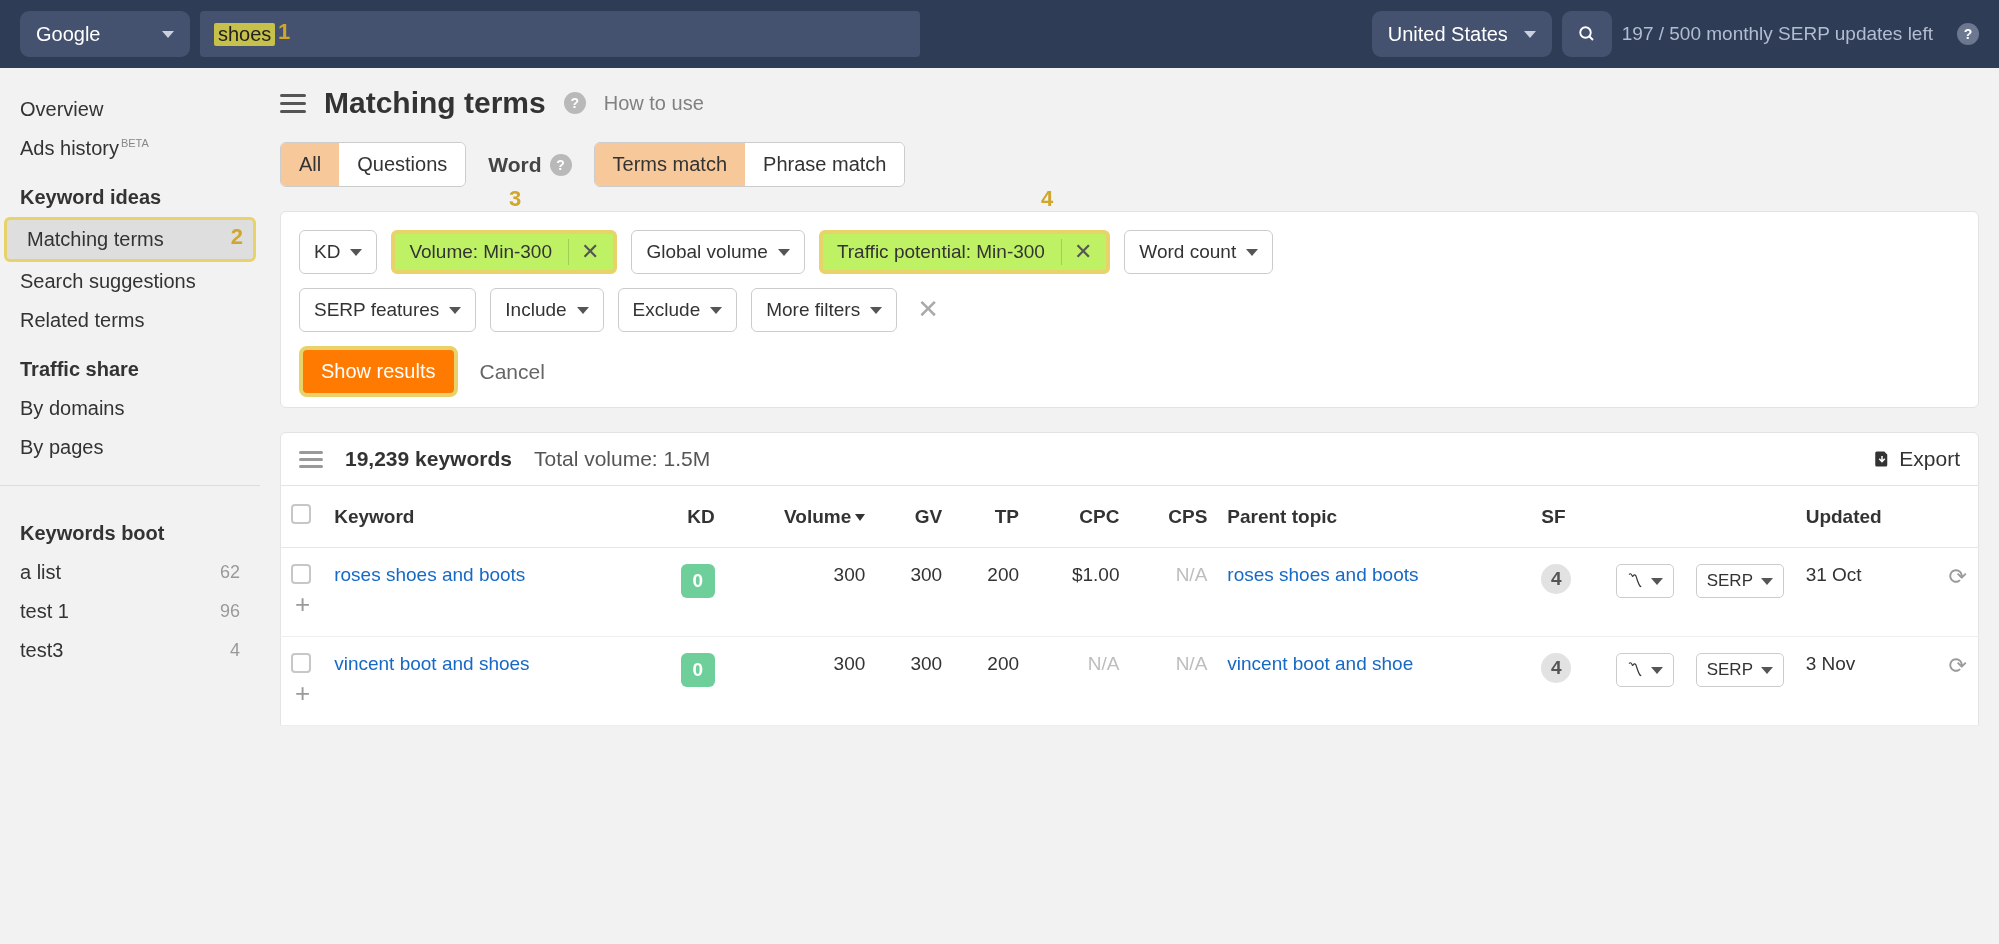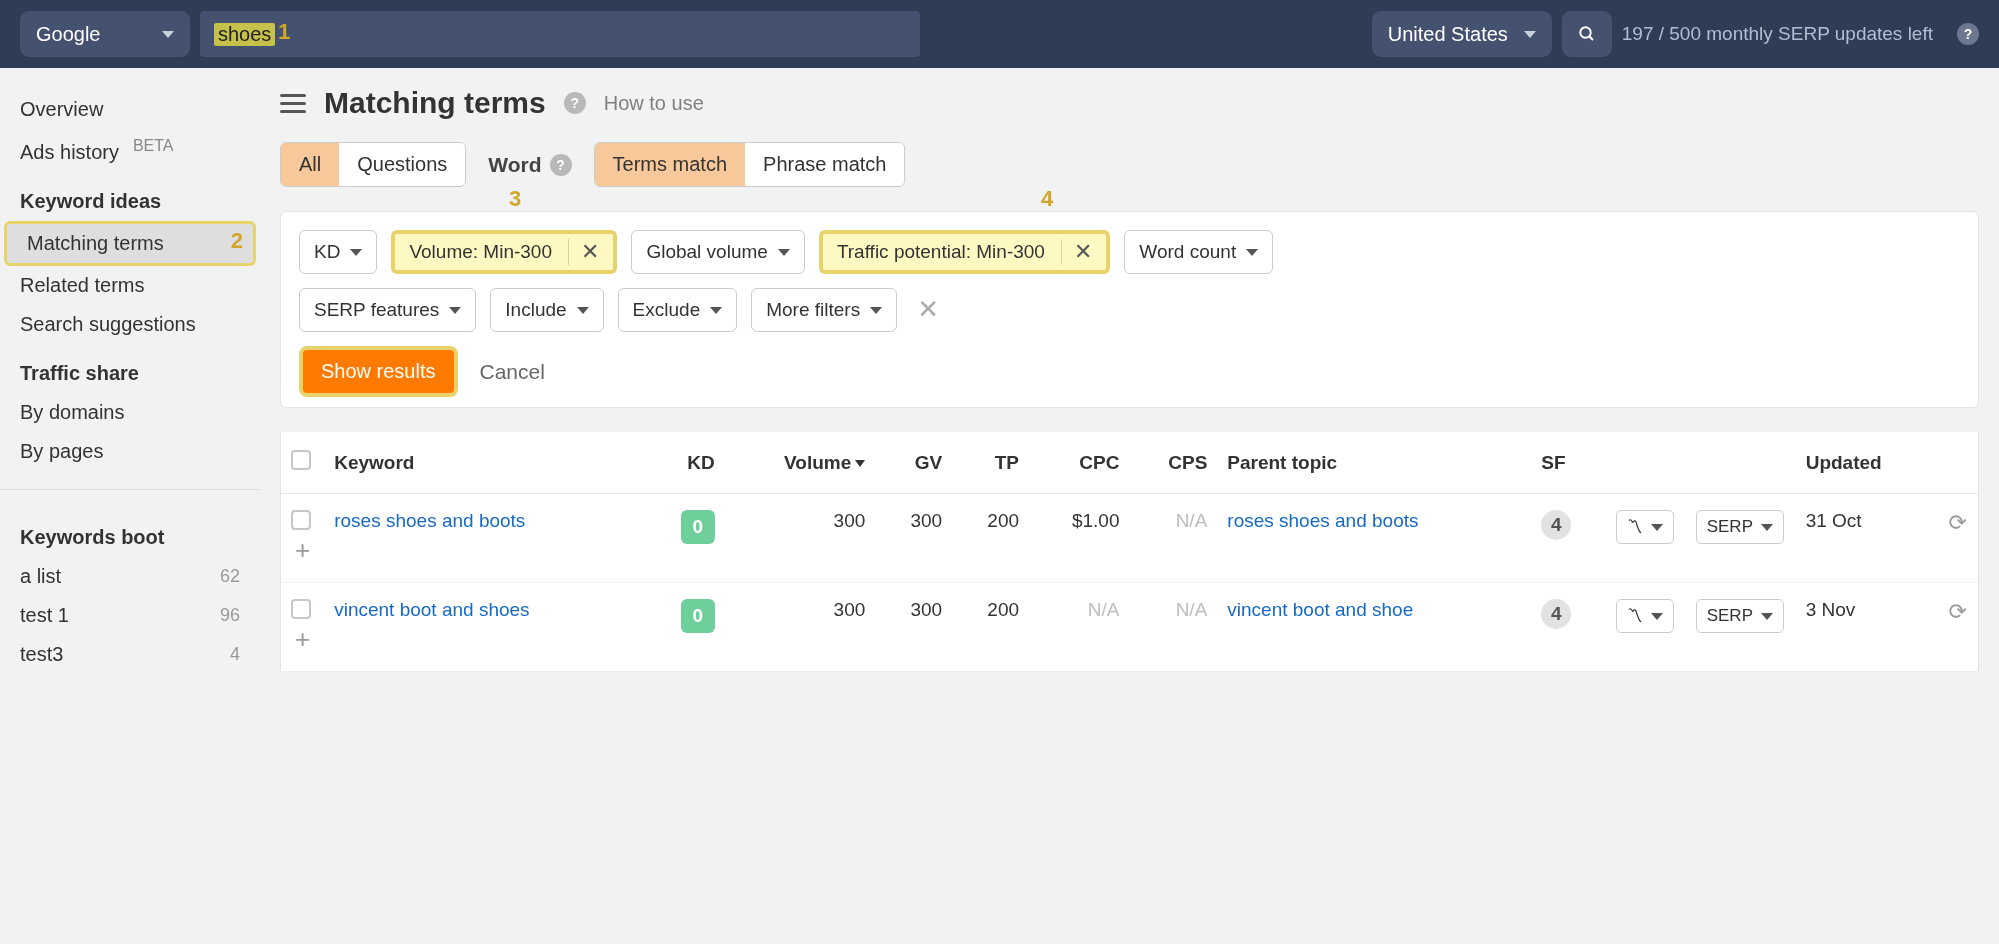--- a/index.html
+++ b/index.html
@@ -17,42 +17,42 @@
   .caret-dk{border-top:7px solid #555}
   
   .annot{color:#d1a62c;font-weight:700;font-size:22px;position:absolute;pointer-events:none}
   
   .wrap{display:flex}
   
   .side{width:260px;padding:22px 0 0 0}
   .side .item{padding:8px 20px;font-size:20px;color:#333;display:flex;justify-content:space-between;align-items:center}
   .side .item.sel{background:#dedede;border:3px solid #e7d36a;border-radius:6px;margin:0 4px;position:relative}
   .side .sect{padding:18px 20px 8px 20px;font-weight:700;font-size:20px}
-  .side .beta{font-size:16px;color:#888;vertical-align:super;margin-left:14px}
+  .side .beta{font-size:11px;color:#888;vertical-align:super;margin-left:2px}
   .side .count{color:#999;font-size:18px}
   .side hr{border:none;border-top:1px solid #ddd;margin:18px 0}
   
   .main{flex:1;padding:18px 20px 0 20px}
   .title-row{display:flex;align-items:center;gap:18px;margin-bottom:22px}
   .title-row h1{font-size:30px;font-weight:700}
   .ham{display:flex;flex-direction:column;gap:5px}
   .ham span{width:26px;height:3px;background:#555;border-radius:2px}
   .help-ic{width:22px;height:22px;border-radius:50%;background:#b9b9b9;color:#fff;display:inline-flex;align-items:center;justify-content:center;font-size:14px;font-weight:700}
   .howto{color:#808080;font-size:20px}
   
   .tabs{display:flex;align-items:center;gap:22px;margin-bottom:24px}
   .tabgrp{display:inline-flex;border:1px solid #ccc;border-radius:6px;overflow:hidden}
   .tabgrp .tab{padding:10px 18px;font-size:20px;background:#fff;color:#333}
   .tabgrp .tab.active{background:#f6c89a}
   .modelbl{font-size:21px;font-weight:700;color:#444;display:flex;align-items:center;gap:8px}
   
   .panel{background:#fff;border:1px solid #e3e3e3;border-radius:6px;padding:18px 18px 10px 18px;margin-bottom:24px}
   .filters{display:flex;flex-wrap:wrap;gap:14px;margin-bottom:14px}
   .chip{display:inline-flex;align-items:center;border:1px solid #ccc;border-radius:6px;background:#fff;height:44px;padding:0 14px;font-size:19px;color:#333;gap:10px}
-  .chip.applied{background:#fef9c3;border:4px solid #e7d36a;position:relative}
+  .chip.applied{background:#bef264;border:4px solid #e7d36a;position:relative}
   .chip .x{margin-left:6px;color:#555;font-size:22px;background:rgba(255,255,255,0);border-left:1px solid rgba(0,0,0,.15);padding-left:12px}
   .clearx{color:#aaa;font-size:26px;padding:6px}
   .actions{display:flex;align-items:center;gap:22px}
   .showres{background:#ff7a00;color:#fff;border:4px solid #e7d36a;border-radius:8px;padding:10px 18px;font-size:20px}
   .cancel{color:#666;font-size:21px}
   
   .res-head{background:#fff;border:1px solid #e3e3e3;border-radius:6px 6px 0 0;padding:14px 18px;display:flex;align-items:center;gap:22px}
   .listic{display:flex;flex-direction:column;gap:4px}
   .listic span{width:24px;height:3px;background:#999;border-radius:2px}
   .kw-count{font-weight:700;font-size:21px}
@@ -109,24 +109,24 @@
       </div>
     <div class="item">
       <span><span>Ads history</span><span class="beta">BETA</span></span>
     </div>
     <div class="sect">Keyword ideas</div>
     <div class="item sel">
       <span>Matching terms</span>
       <span class="annot" style="right:10px;top:4px">2</span>
     </div>
     <div class="item">
+        <span>Search suggestions</span>
+      </div>
+    <div class="item">
         <span>Related terms</span>
-      </div>
-    <div class="item">
-        <span>Search suggestions</span>
       </div>
     <div class="sect">Traffic share</div>
     <div class="item">
         <span>By domains</span>
       </div>
     <div class="item">
         <span>By pages</span>
       </div>
     <hr>
     <div class="sect">Keywords boot</div>
@@ -214,20 +214,35 @@
             <span class="caret caret-dk"></span>
           </div>
         <span class="clearx">✕</span>
       </div>
       <div class="actions">
         <div class="showres">Show results</div>
         <span class="cancel">Cancel</span>
       </div>
     </div>
 
+    <div class="res-head">
+      <div class="listic">
+          <span></span>
+          <span></span>
+          <span></span>
+        </div>
+      <span class="kw-count">19,239 keywords</span>
+      <span class="totvol">Total volume: 1.5M</span>
+      <div class="export">
+        <svg width="18" height="20" viewBox="0 0 24 24" fill="#333">
+            <path d="M5 2h10l4 4v14a2 2 0 0 1-2 2H5a2 2 0 0 1-2-2V4a2 2 0 0 1 2-2zm6 6v5l-2-2-1.4 1.4L12 17l4.4-4.6L15 11l-2 2V8h-2z"></path>
+          </svg>
+        <span>Export</span>
+      </div>
+    </div>
 
     <table>
       <thead>
         <tr>
           <th style="width:40px"><span class="cb"></span></th>
           <th>Keyword</th>
           <th class="r">KD</th>
           <th class="r"><span>Volume</span><span class="sort-caret"></span></th>
           <th class="r">GV</th>
           <th class="r">TP</th>

